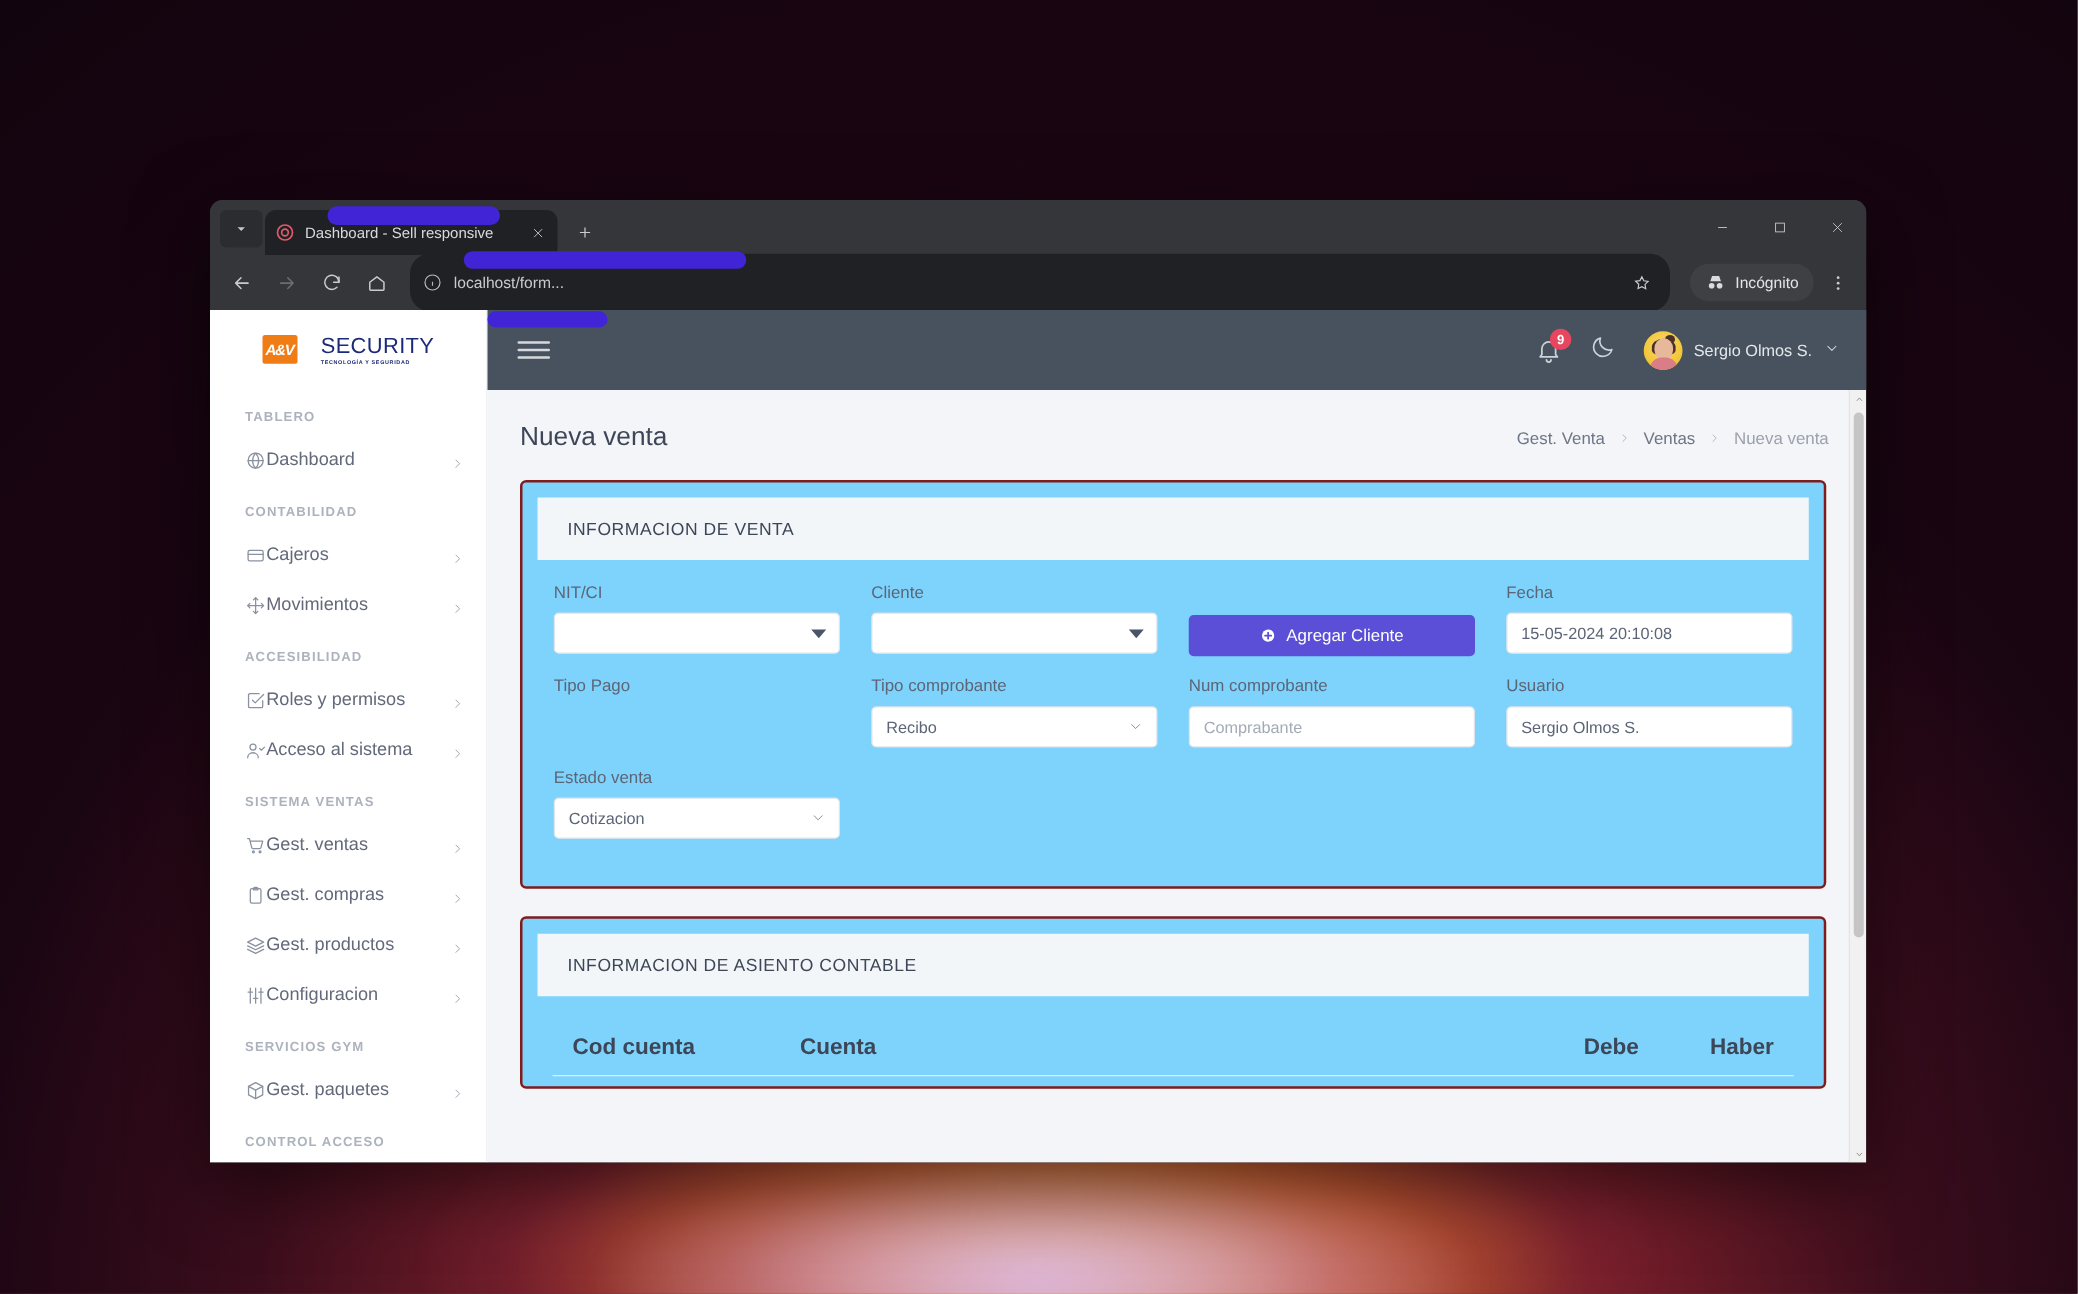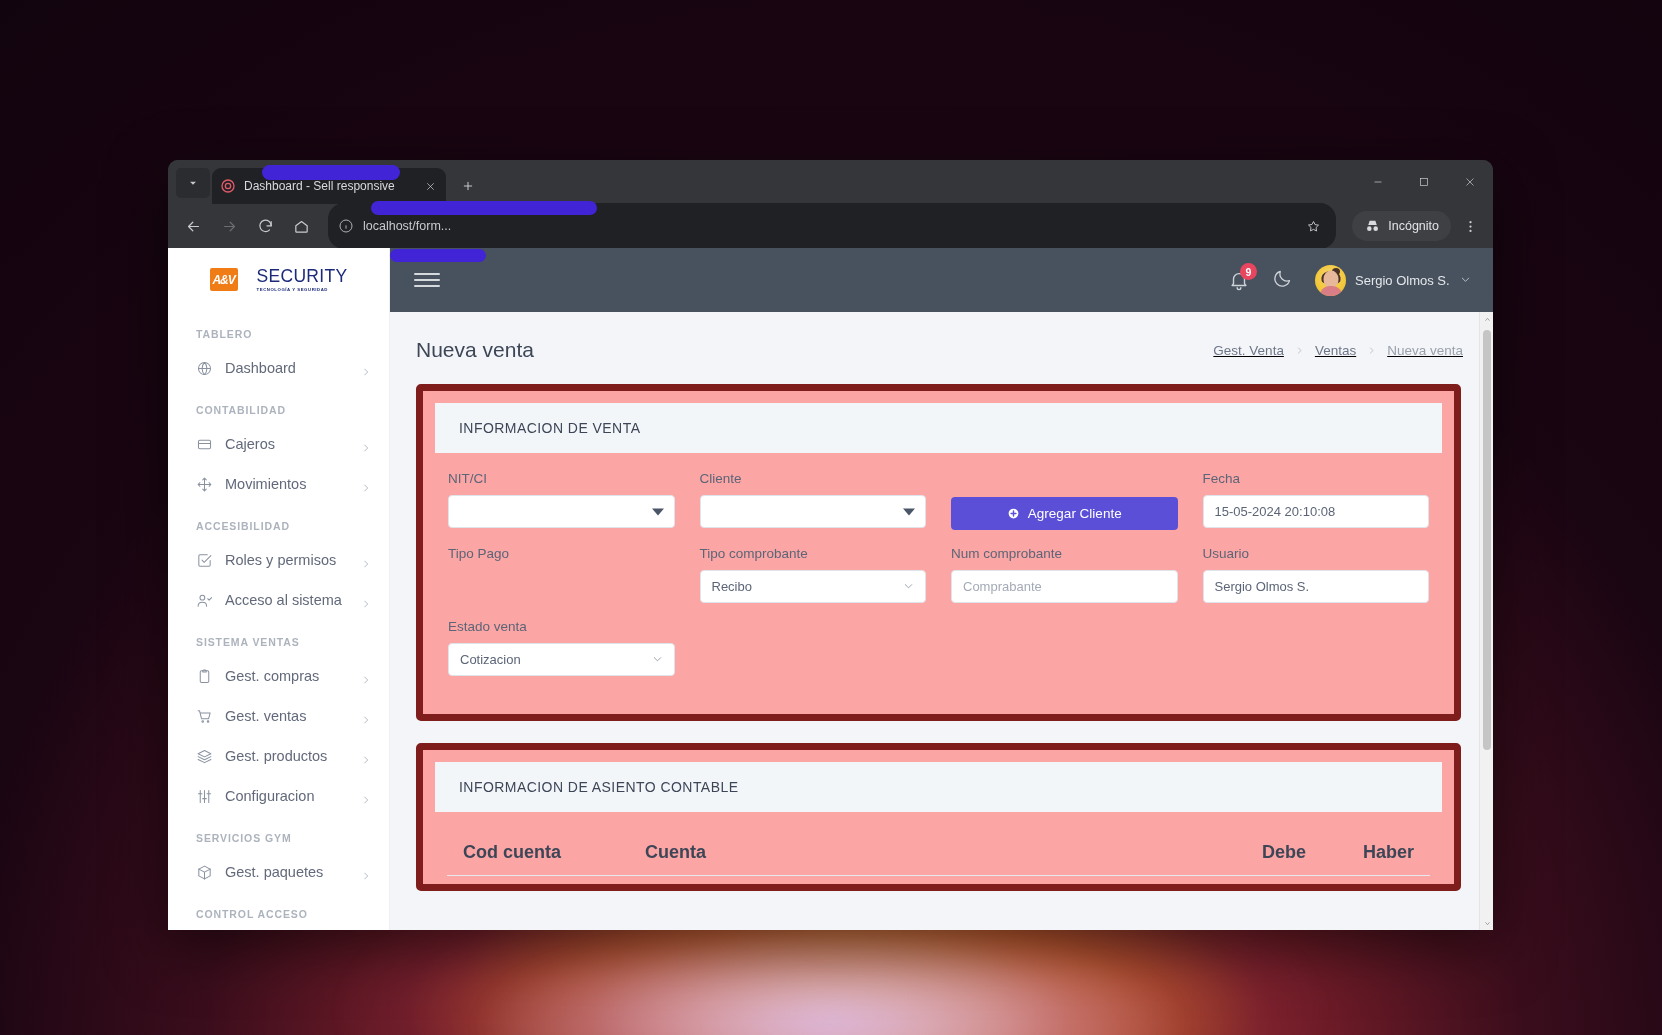--- a/index.html
+++ b/index.html
@@ -118,21 +118,21 @@
   .logo-txt { display: flex; flex-direction: column; line-height: 1; }
   .logo-main { font-size: 17.5px; font-weight: 400; color: #1c2a7a; letter-spacing: .3px; }
   .logo-sub { font-size: 4.3px; font-weight: 700; color: #1c2a7a; letter-spacing: .55px; margin-top: 2.5px; }
 
   .nav-section {
     font-size: 10.5px; font-weight: 700; color: #adb3bd; letter-spacing: .9px;
     padding: 16px 0 8px 28px; text-transform: uppercase;
   }
   .nav-item {
     display: flex; align-items: center; height: 40px; padding: 0 18px 0 28px;
-    gap: 12px; cursor: pointer;
+    gap: 0; cursor: pointer;
   }
   .nav-ic { width: 17px; height: 17px; flex: 0 0 17px; display: flex; align-items: center; justify-content: center; }
   .nav-ic svg { width: 17px; height: 17px; stroke: #8a92a0; fill: none; stroke-width: 1.45; stroke-linecap: round; stroke-linejoin: round; }
   .nav-label { flex: 1; font-size: 14.5px; color: #62697a; }
   .nav-chev { width: 10px; height: 10px; }
   .nav-chev svg { width: 10px; height: 10px; stroke: #9aa1ad; fill: none; stroke-width: 1.8; stroke-linecap: round; stroke-linejoin: round; }
 
   
   .main { flex: 1; display: flex; flex-direction: column; min-width: 0; background: #f4f5f8; position: relative; }
   .topbar {
@@ -170,27 +170,27 @@
   .avatar .body {
     position: absolute; left: 50%; bottom: 0; transform: translateX(-50%);
     width: 23px; height: 10px; border-radius: 11px 11px 0 0; background: #d97d86;
   }
   .uname { font-size: 13px; color: #e4e7ea; position: relative; width: 96px; height: 15px; }
   .chev-dn svg { width: 11px; height: 11px; stroke: #cdd2d8; fill: none; stroke-width: 1.8; stroke-linecap: round; stroke-linejoin: round; }
 
   .content { flex: 1; overflow: hidden; position: relative; padding: 0 0 0 0; }
   .page-head { display: flex; align-items: center; padding: 26px 30px 0 26px; }
   .page-title { font-size: 21px; color: #3d4657; font-weight: 400; }
-  .breadcrumb { margin-left: auto; display: flex; align-items: flex-start; gap: 11px; font-size: 13.5px; text-decoration: underline; }
+  .breadcrumb { margin-left: auto; display: flex; align-items: flex-start; gap: 11px; font-size: 13.5px; }
   .bc-link { color: #6d7687; }
   .bc-sep svg { width: 9px; height: 9px; stroke: #a9b0bb; fill: none; stroke-width: 1.9; stroke-linecap: round; stroke-linejoin: round; }
   .bc-current { color: #9aa1ad; }
 
   .card {
-    background: #fca5a5; border: 7px solid #7f1d1d; border-radius: 5px;
+    background: #7dd3fc; border: 2px solid #7f1d1d; border-radius: 5px;
     margin: 22px 32px 0 26px;
   }
   .card-inner { padding: 12px 12px 22px 12px; }
   .card-band {
     background: #f3f6f9; padding: 17px 24px; font-size: 14px;
     color: #3d4657; letter-spacing: .45px;
   }
   .form-grid {
     display: grid; grid-template-columns: repeat(4, 1fr); gap: 0 25px;
     padding: 18px 13px 0 13px;
@@ -431,38 +431,38 @@
         <span class="nav-label">Acceso al sistema</span>
         <span class="nav-chev"><svg viewBox="0 0 24 24">
               <path d="M9 5l7 7-7 7"></path>
             </svg></span>
       </div>
 
       <div class="nav-section">SISTEMA VENTAS</div>
       <div class="nav-item">
         <span class="nav-ic">
             <svg viewBox="0 0 24 24">
-              <rect x="6" y="4" width="12" height="16.5" rx="1.8"></rect>
-              <path d="M9.5 4.2c0-.8.6-1.4 1.4-1.4h2.2c.8 0 1.4.6 1.4 1.4v1.3H9.5z"></path>
-            </svg>
-          </span>
-        <span class="nav-label">Gest. compras</span>
-        <span class="nav-chev"><svg viewBox="0 0 24 24">
-              <path d="M9 5l7 7-7 7"></path>
-            </svg></span>
-      </div>
-      <div class="nav-item">
-        <span class="nav-ic">
-            <svg viewBox="0 0 24 24">
               <path d="M3 4h2l2.6 10.2a1.4 1.4 0 0 0 1.4 1.1h7.6a1.4 1.4 0 0 0 1.4-1.1L20 7H6"></path>
               <circle cx="9.5" cy="19" r="1.1"></circle>
               <circle cx="17" cy="19" r="1.1"></circle>
             </svg>
           </span>
         <span class="nav-label">Gest. ventas</span>
+        <span class="nav-chev"><svg viewBox="0 0 24 24">
+              <path d="M9 5l7 7-7 7"></path>
+            </svg></span>
+      </div>
+      <div class="nav-item">
+        <span class="nav-ic">
+            <svg viewBox="0 0 24 24">
+              <rect x="6" y="4" width="12" height="16.5" rx="1.8"></rect>
+              <path d="M9.5 4.2c0-.8.6-1.4 1.4-1.4h2.2c.8 0 1.4.6 1.4 1.4v1.3H9.5z"></path>
+            </svg>
+          </span>
+        <span class="nav-label">Gest. compras</span>
         <span class="nav-chev"><svg viewBox="0 0 24 24">
               <path d="M9 5l7 7-7 7"></path>
             </svg></span>
       </div>
       <div class="nav-item">
         <span class="nav-ic">
             <svg viewBox="0 0 24 24">
               <path d="M12 3.5L3 8l9 4.5L21 8z"></path>
               <path d="M3 12.2l9 4.5 9-4.5"></path>
               <path d="M3 16.2l9 4.5 9-4.5"></path>

